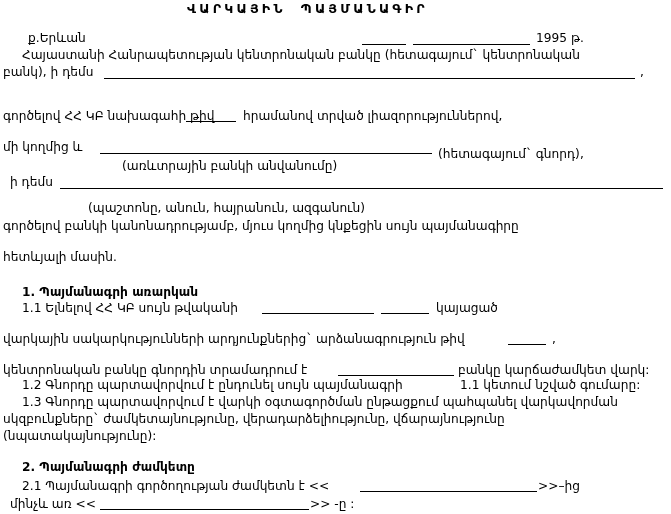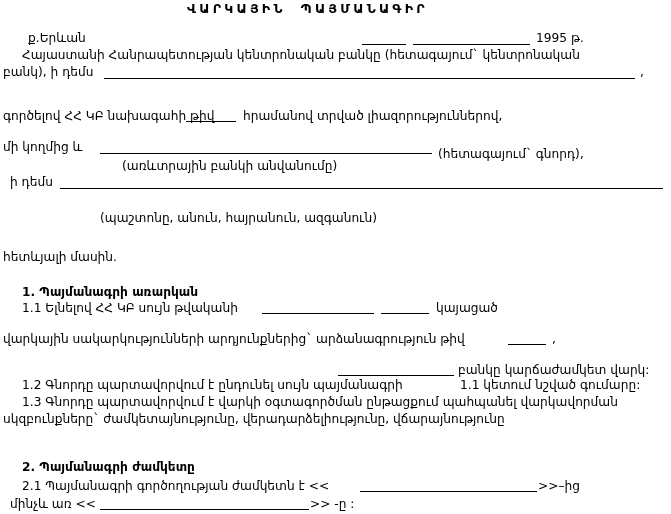--- a/index.html
+++ b/index.html
@@ -100,53 +100,56 @@
   <div class="blank" style="left:100px; top:153px; width:332px;"></div>
 
   <div class="run" style="left:438px; top:148px;">(հետագայում` գնորդ),</div>
 
   <div class="small-center" style="left:122px; top:160px;">(առևտրային բանկի անվանումը)</div>
 
   <div class="run" style="left:10px; top:176px;">ի դեմս</div>
 
   <div class="blank" style="left:60px; top:188px; width:603px;"></div>
 
-  <div class="small-center" style="left:88px; top:212px;margin-left:12px;">(պաշտոնը, անուն, հայրանուն, ազգանուն)</div>
+  <div class="small-center" style="left:88px; top:202px;">(պաշտոնը, անուն, հայրանուն, ազգանուն)</div>
 
+  <div class="run" style="left:3px; top:220px;">գործելով բանկի կանոնադրությամբ, մյուս կողմից կնքեցին սույն պայմանագիրը</div>
 
   <div class="run" style="left:3px; top:251px;">հետևյալի մասին.</div>
 
   <div class="heading" style="left:22px; top:286px;">1. Պայմանագրի առարկան</div>
 
   <div class="run" style="left:22px; top:302px;">1.1 Ելնելով ՀՀ ԿԲ սույն թվականի</div>
 
   <div class="blank" style="left:262px; top:313px; width:112px;"></div>
   <div class="blank" style="left:381px; top:313px; width:48px;"></div>
 
   <div class="run" style="left:436px; top:302px;">կայացած</div>
 
   <div class="run" style="left:3px; top:333px;">վարկային սակարկությունների արդյունքներից` արձանագրություն թիվ</div>
 
   <div class="blank" style="left:508px; top:344px; width:38px;"></div>
 
   <div class="run" style="left:552px; top:333px;">,</div>
 
+  <div class="run" style="left:3px; top:364px;">կենտրոնական բանկը գնորդին տրամադրում է</div>
 
   <div class="blank" style="left:338px; top:375px; width:116px;"></div>
 
   <div class="run" style="left:458px; top:364px;">բանկը կարճաժամկետ վարկ:</div>
 
   <div class="run" style="left:22px; top:379px;">1.2 Գնորդը պարտավորվում է ընդունել սույն պայմանագրի</div>
 
   <div class="run" style="left:460px; top:379px;">1.1 կետում նշված գումարը:</div>
 
   <div class="run" style="left:22px; top:396px;">1.3 Գնորդը պարտավորվում է վարկի օգտագործման ընթացքում պահպանել վարկավորման</div>
 
   <div class="run" style="left:3px; top:413px;">սկզբունքները` ժամկետայնությունը, վերադարձելիությունը, վճարայնությունը</div>
 
+  <div class="run" style="left:3px; top:430px;">(նպատակայնությունը):</div>
 
   <div class="heading" style="left:22px; top:461px;">2. Պայմանագրի ժամկետը</div>
 
   <div class="run" style="left:22px; top:480px;">2.1 Պայմանագրի գործողության ժամկետն է &lt;&lt;</div>
 
   <div class="blank" style="left:360px; top:491px; width:177px;"></div>
 
   <div class="run" style="left:538px; top:480px;">&gt;&gt;–ից</div>
 
   <div class="run" style="left:10px; top:498px;">մինչև առ &lt;&lt;</div>

